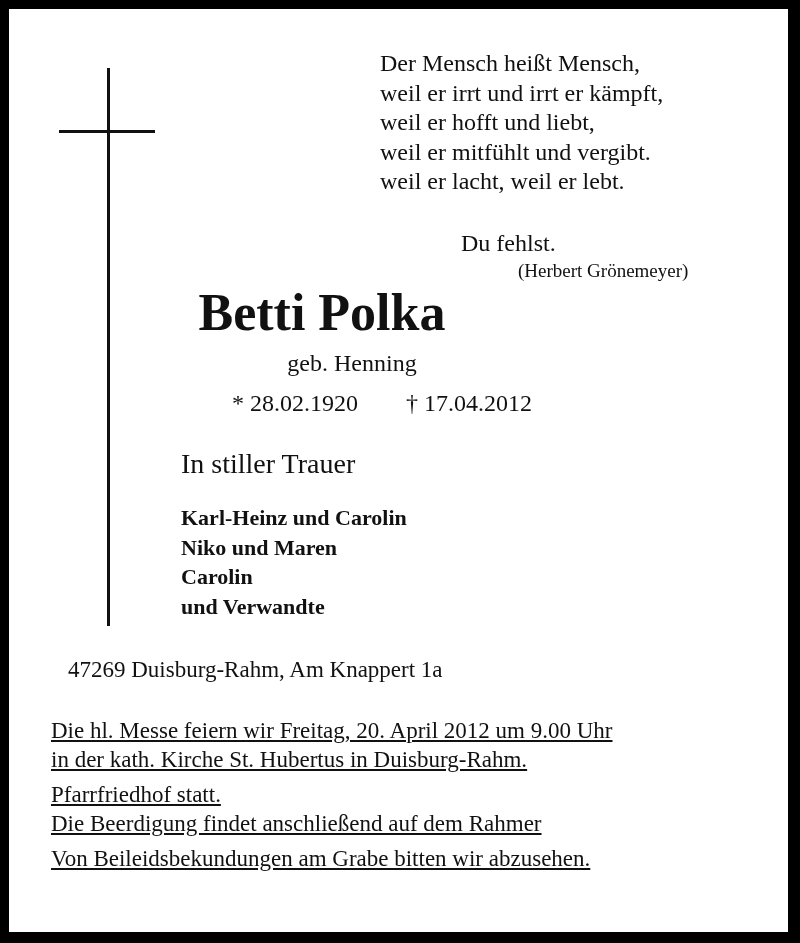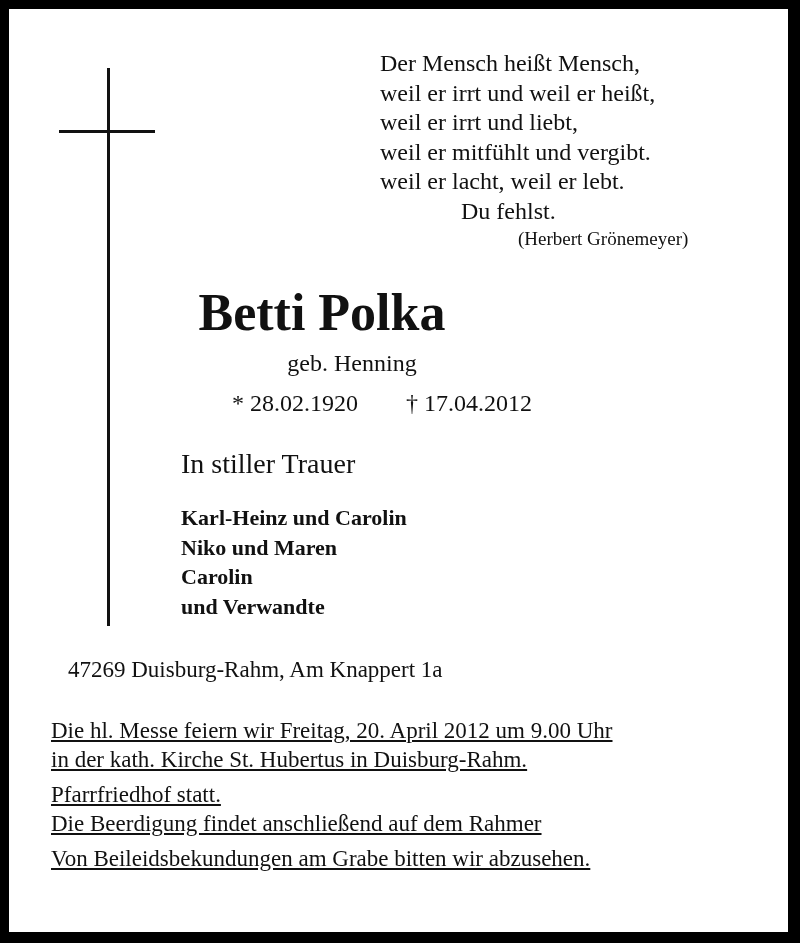--- a/index.html
+++ b/index.html
@@ -3,21 +3,21 @@
 <meta charset="utf-8">
 <style>
   html, body { margin: 0; padding: 0; }
   body { width: 800px; height: 943px; background: #000; position: relative; overflow: hidden;
          font-family: "Liberation Serif", "DejaVu Serif", serif; color: #111; }
   .card { position: absolute; left: 9px; top: 9px; width: 779px; height: 923px; background: #fff; }
   .cross-v { position: absolute; left: 98px; top: 59px; width: 3px; height: 558px; background: #111; }
   .cross-h { position: absolute; left: 50px; top: 121px; width: 96px; height: 3px; background: #111; }
   .poem { position: absolute; left: 380px; top: 49px; font-size: 24px; line-height: 29.5px; }
   .poem .line { display: block; white-space: nowrap; }
-  .poem .closing { display: block; padding-left: 81px; }
+  .poem .closing { display: block; padding-left: 81px; margin-top: 32px; }
   .poem .author { display: block; font-size: 19px; padding-left: 138px; line-height: 26px; }
   .name { position: absolute; left: 0; width: 640px; top: 283px; text-align: center; font-weight: bold;
           font-size: 52px; line-height: 60px; text-indent: 4px; }
   .maiden { position: absolute; left: 0; width: 704px; top: 348px; text-align: center; font-size: 24px; line-height: 30px; text-indent: 0; }
   .dates { position: absolute; left: 232px; top: 388px; font-size: 24px; line-height: 30px; white-space: nowrap; }
   .dates .death { margin-left: 42px; }
   .mourning { position: absolute; left: 181px; top: 450px; font-size: 28px; line-height: 28px; }
   .mourners { position: absolute; left: 181px; top: 503px; font-size: 22px; line-height: 29.5px; font-weight: bold; }
   .mourners .line { display: block; white-space: nowrap; }
   .address { position: absolute; left: 51px; top: 655px; font-size: 23px; line-height: 30px; white-space: nowrap; margin-left: 17px; }
@@ -30,22 +30,22 @@
 
 <div class="card">
   <div>
     <div class="cross-v"></div>
     <div class="cross-h"></div>
   </div>
 </div>
 
 <div class="poem">
   <span class="line">Der Mensch heißt Mensch,</span>
-  <span class="line">weil er irrt und weil er heißt,</span>
-  <span class="line">weil er irrt und liebt,</span>
+  <span class="line">weil er irrt und irrt er kämpft,</span>
+  <span class="line">weil er hofft und liebt,</span>
   <span class="line">weil er mitfühlt und vergibt.</span>
   <span class="line">weil er lacht, weil er lebt.</span>
   <span class="closing">Du fehlst.</span>
   <span class="author">(Herbert Grönemeyer)</span>
 </div>
 
 <div class="name">Betti Polka</div>
 <div class="maiden">geb. Henning</div>
 <div class="dates">
   <span>* 28.02.1920</span>

